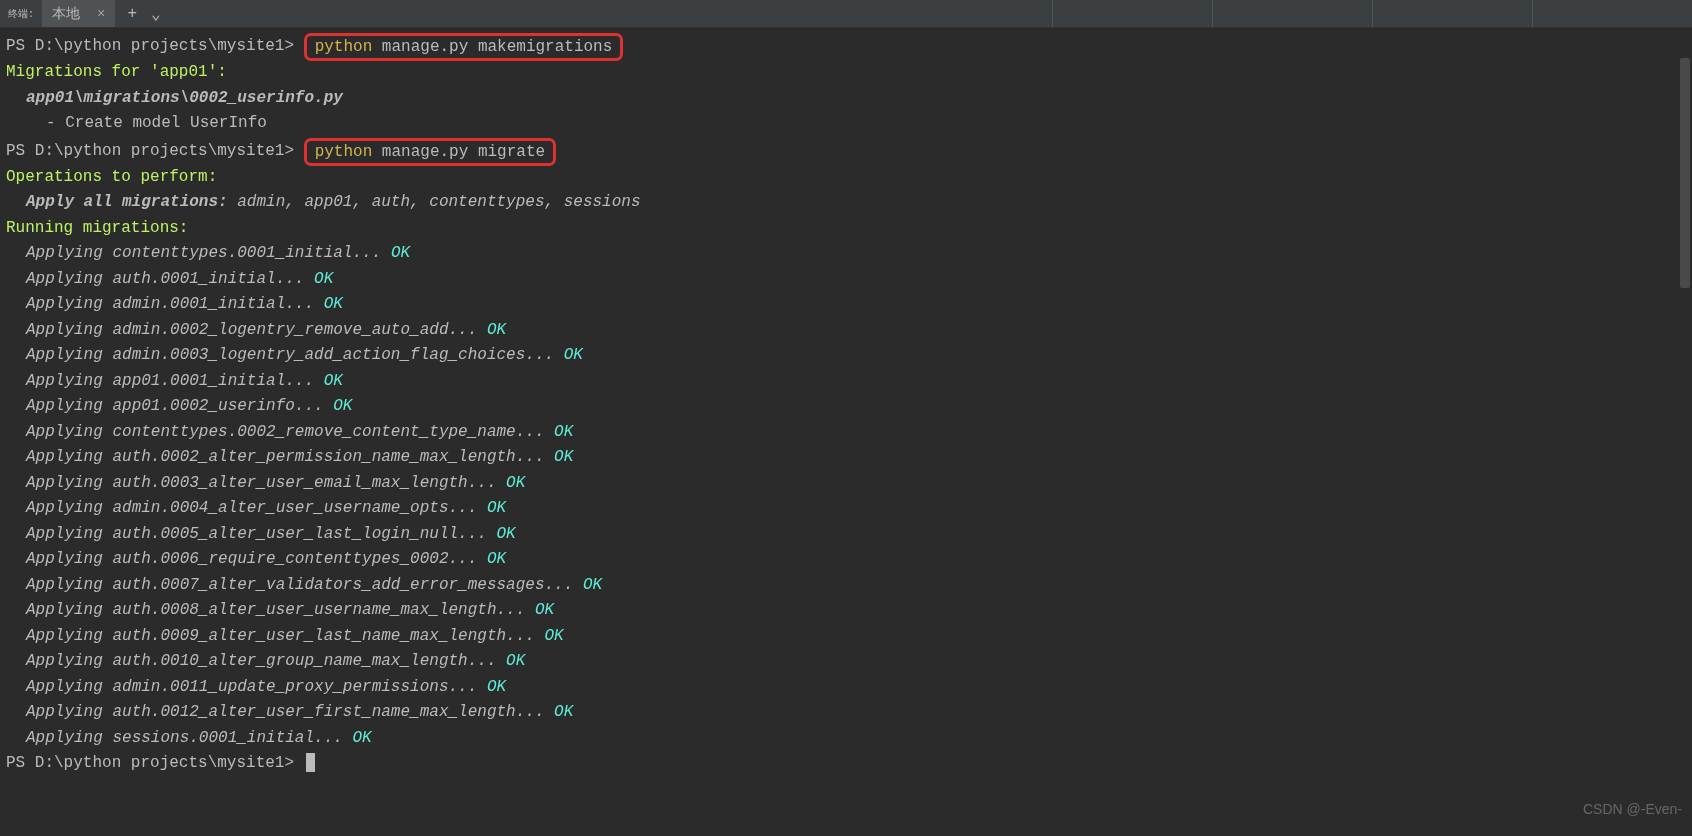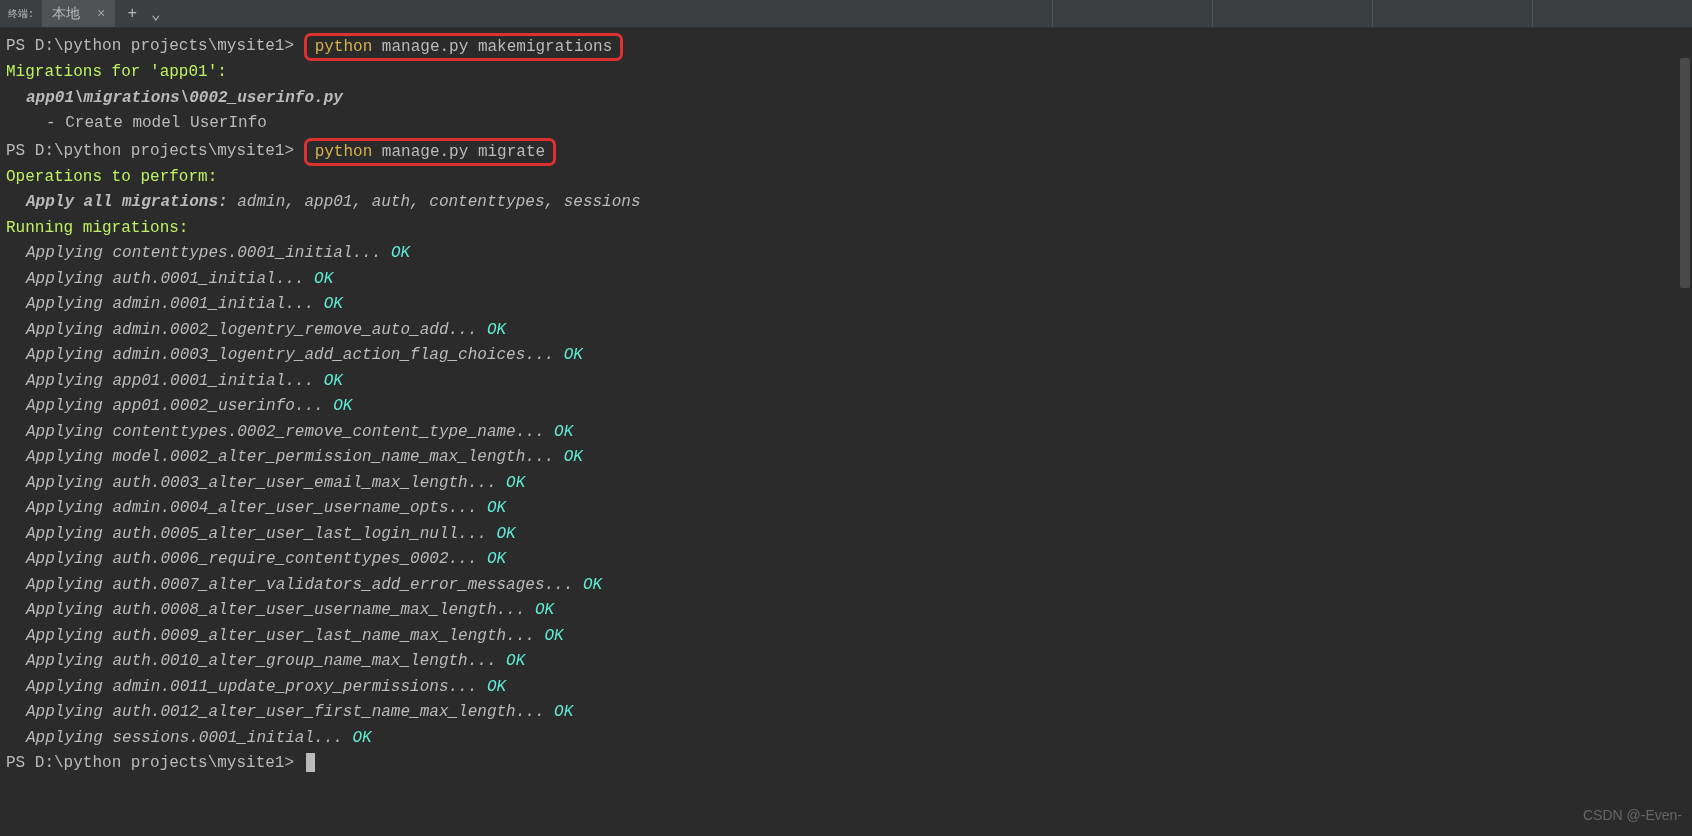--- a/index.html
+++ b/index.html
@@ -22,21 +22,21 @@
   .gray{color:#bbbbbb;margin-top:16px;}
   .bold{font-weight:bold;}
   .cyan{color:#bef264;}
   .yellow{color:#d6b24b;}
   .green{color:#5eead4;}
   
   .hl{border:3px solid #e03131;border-radius:7px;padding:0 8px;display:inline-block;line-height:22px;position:relative;top:1px;}
   
   .cursor{display:inline-block;width:9px;height:19px;background:#bbbbbb;vertical-align:text-bottom;margin-left:2px;}
   
-  .watermark{position:absolute;right:10px;bottom:8px;color:#d0d0d0;opacity:.35;font-size:14px;font-family:Arial,sans-serif;margin-left:40px;}
+  .watermark{position:absolute;right:10px;bottom:14px;color:#d0d0d0;opacity:.35;font-size:14px;font-family:Arial,sans-serif;margin-left:40px;}
   
   .scroll-thumb{position:absolute;right:2px;top:30px;width:10px;height:230px;background:#47494b;border-radius:2px;}
 </style>
 </head>
 <body>
 
 <div class="tabbar">
   <div class="tabbar-label">终端:</div>
   <div class="tab">
     <span>本地</span>
@@ -71,21 +71,21 @@
 
   <div id="mig-list">
       <span class="line indent1"><span>Applying </span><span>contenttypes.0001_initial</span><span>... </span><span class="green">OK</span></span>
       <span class="line indent1"><span>Applying </span><span>auth.0001_initial</span><span>... </span><span class="green">OK</span></span>
       <span class="line indent1"><span>Applying </span><span>admin.0001_initial</span><span>... </span><span class="green">OK</span></span>
       <span class="line indent1"><span>Applying </span><span>admin.0002_logentry_remove_auto_add</span><span>... </span><span class="green">OK</span></span>
       <span class="line indent1"><span>Applying </span><span>admin.0003_logentry_add_action_flag_choices</span><span>... </span><span class="green">OK</span></span>
       <span class="line indent1"><span>Applying </span><span>app01.0001_initial</span><span>... </span><span class="green">OK</span></span>
       <span class="line indent1"><span>Applying </span><span>app01.0002_userinfo</span><span>... </span><span class="green">OK</span></span>
       <span class="line indent1"><span>Applying </span><span>contenttypes.0002_remove_content_type_name</span><span>... </span><span class="green">OK</span></span>
-      <span class="line indent1"><span>Applying </span><span>model.0002_alter_permission_name_max_length</span><span>... </span><span class="green">OK</span></span>
+      <span class="line indent1"><span>Applying </span><span>auth.0002_alter_permission_name_max_length</span><span>... </span><span class="green">OK</span></span>
       <span class="line indent1"><span>Applying </span><span>auth.0003_alter_user_email_max_length</span><span>... </span><span class="green">OK</span></span>
       <span class="line indent1"><span>Applying </span><span>admin.0004_alter_user_username_opts</span><span>... </span><span class="green">OK</span></span>
       <span class="line indent1"><span>Applying </span><span>auth.0005_alter_user_last_login_null</span><span>... </span><span class="green">OK</span></span>
       <span class="line indent1"><span>Applying </span><span>auth.0006_require_contenttypes_0002</span><span>... </span><span class="green">OK</span></span>
       <span class="line indent1"><span>Applying </span><span>auth.0007_alter_validators_add_error_messages</span><span>... </span><span class="green">OK</span></span>
       <span class="line indent1"><span>Applying </span><span>auth.0008_alter_user_username_max_length</span><span>... </span><span class="green">OK</span></span>
       <span class="line indent1"><span>Applying </span><span>auth.0009_alter_user_last_name_max_length</span><span>... </span><span class="green">OK</span></span>
       <span class="line indent1"><span>Applying </span><span>auth.0010_alter_group_name_max_length</span><span>... </span><span class="green">OK</span></span>
       <span class="line indent1"><span>Applying </span><span>admin.0011_update_proxy_permissions</span><span>... </span><span class="green">OK</span></span>
       <span class="line indent1"><span>Applying </span><span>auth.0012_alter_user_first_name_max_length</span><span>... </span><span class="green">OK</span></span>

